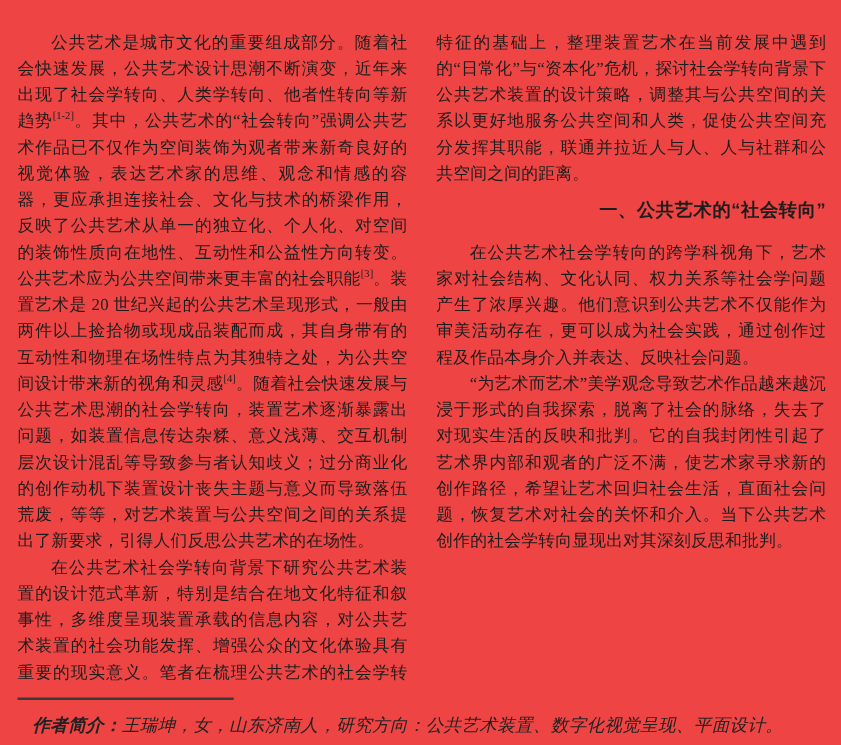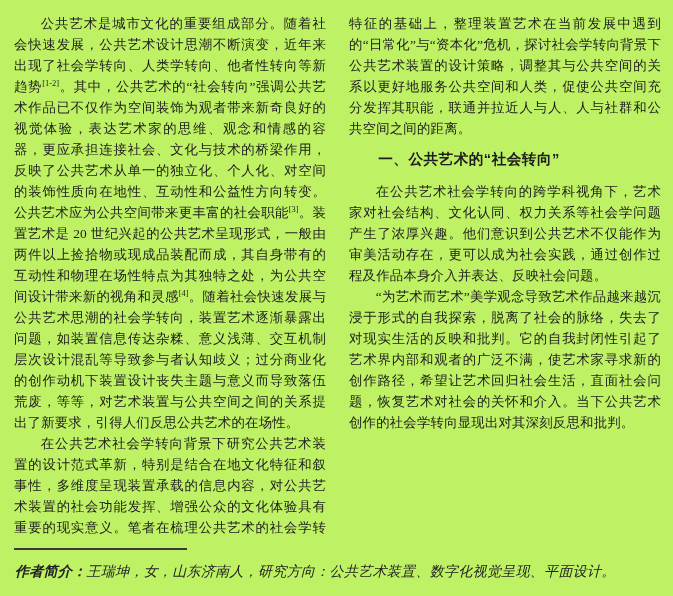--- a/index.html
+++ b/index.html
@@ -1,22 +1,22 @@
 <!DOCTYPE html>
 <html><head>
 <meta charset="utf-8">
 <style>
   * { box-sizing: border-box; }
   html, body { margin: 0; padding: 0; background: #f6f6f4; }
   .page {
     position: relative;
     width: 673px;
     height: 596px;
-    background: #bef264;
-    padding: 13px 12px 0 14px;
+    background: #ef4444;
+    padding: 23px 12px 0 14px;
     color: #1d1d1d;
     font-family: "Liberation Serif", "DejaVu Serif", serif;
   }
   .columns {
     display: flex;
     gap: 23px;
     height: 529px;
     overflow: hidden;
   }
   .col {
@@ -34,32 +34,32 @@
     vertical-align: super;
     letter-spacing: 0;
   }
   .section-heading {
     font-family: "Liberation Sans", "DejaVu Sans", sans-serif;
     font-weight: 700;
     font-size: 14.6px;
     line-height: 21px;
     margin: 10px 0 11px 0;
     text-indent: 2em;
-    text-align: left;
+    text-align: right;
     letter-spacing: 0.5px;
   }
   .footnote-area { margin-top: 6px; }
   .footnote-divider {
     width: 173px;
     height: 0;
     border-top: 2px solid #3a3a3a;
     margin: 2px 0 12px 0;
   }
   .author-bio {
-    margin: 1px;
+    margin: 12px;
     font-size: 14px;
     line-height: 20px;
     font-style: italic;
     color: #222;
     letter-spacing: 0.3px;
   }
   .author-label { font-weight: 700; font-style: italic; }
 </style>
 </head>
 <body>

